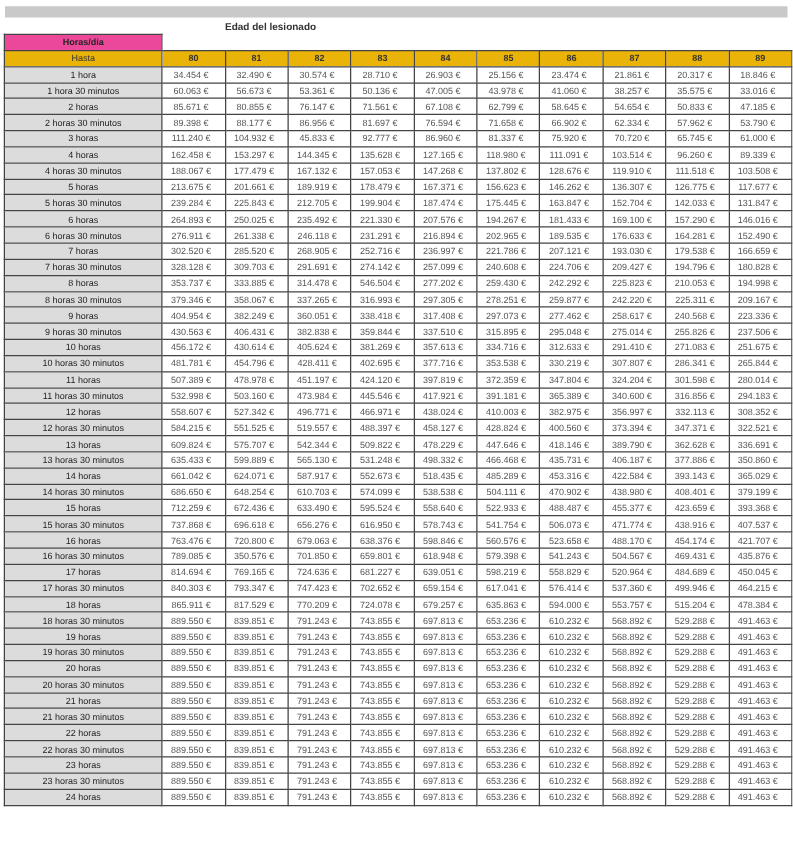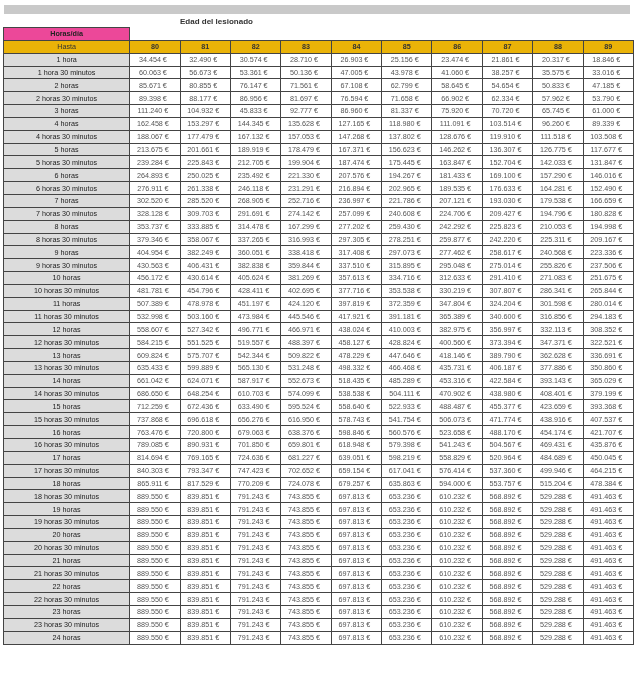--- a/index.html
+++ b/index.html
@@ -210,21 +210,21 @@
         <td class="val">224.706 €</td>
         <td class="val">209.427 €</td>
         <td class="val">194.796 €</td>
         <td class="val">180.828 €</td>
       </tr>
       <tr>
         <td class="lbl">8 horas</td>
         <td class="val">353.737 €</td>
         <td class="val">333.885 €</td>
         <td class="val">314.478 €</td>
-        <td class="val">167.299 €</td>
+        <td class="val">546.504 €</td>
         <td class="val">277.202 €</td>
         <td class="val">259.430 €</td>
         <td class="val">242.292 €</td>
         <td class="val">225.823 €</td>
         <td class="val">210.053 €</td>
         <td class="val">194.998 €</td>
       </tr>
       <tr>
         <td class="lbl">8 horas 30 minutos</td>
         <td class="val">379.346 €</td>
@@ -429,21 +429,21 @@
         <td class="val">598.846 €</td>
         <td class="val">560.576 €</td>
         <td class="val">523.658 €</td>
         <td class="val">488.170 €</td>
         <td class="val">454.174 €</td>
         <td class="val">421.707 €</td>
       </tr>
       <tr>
         <td class="lbl">16 horas 30 minutos</td>
         <td class="val">789.085 €</td>
-        <td class="val">890.931 €</td>
+        <td class="val">350.576 €</td>
         <td class="val">701.850 €</td>
         <td class="val">659.801 €</td>
         <td class="val">618.948 €</td>
         <td class="val">579.398 €</td>
         <td class="val">541.243 €</td>
         <td class="val">504.567 €</td>
         <td class="val">469.431 €</td>
         <td class="val">435.876 €</td>
       </tr>
       <tr>

